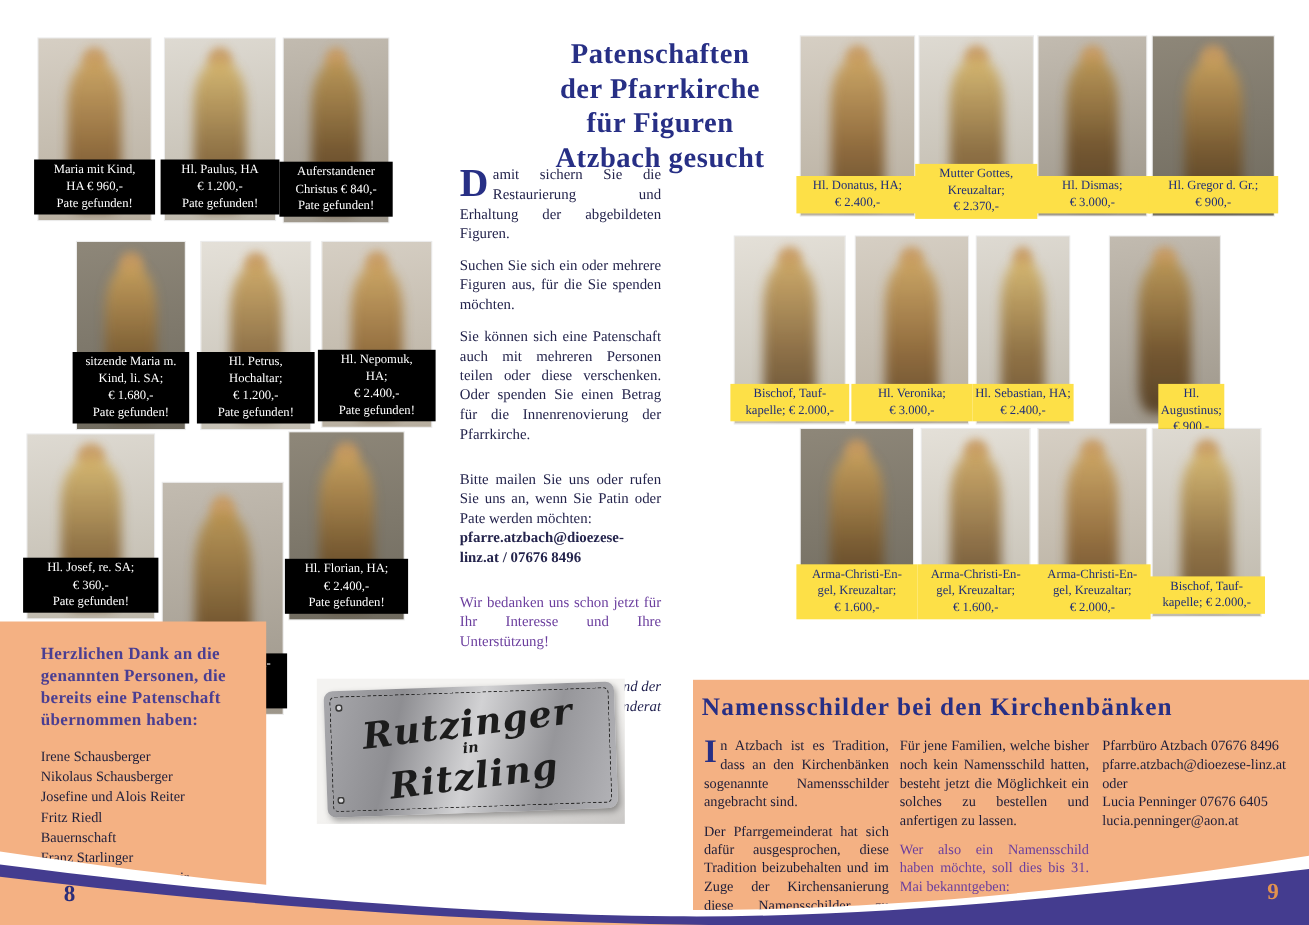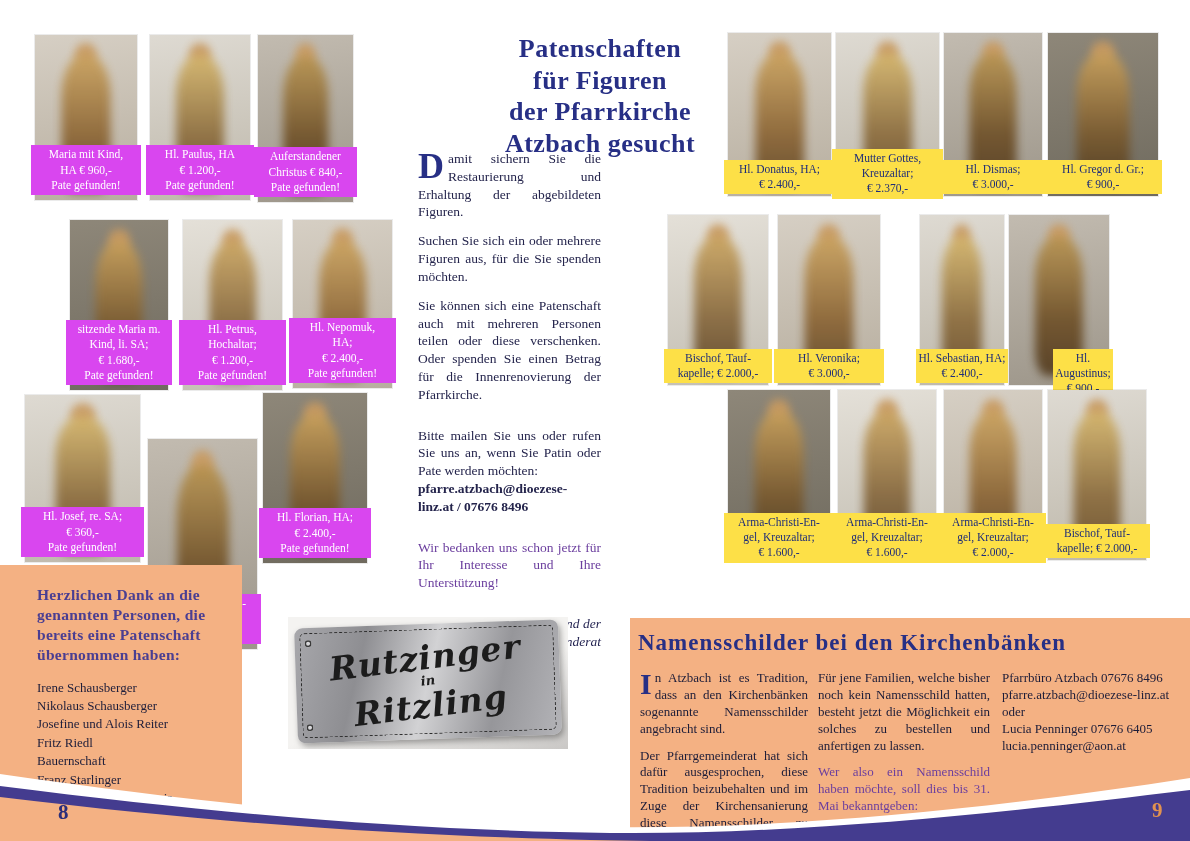--- a/index.html
+++ b/index.html
@@ -15,21 +15,21 @@
      transform:translateX(-50%);border-radius:40% 40% 25% 25%/30% 30% 18% 18%;
      filter:blur(5px);opacity:.9;}
   .v0{background:linear-gradient(170deg,#d6cfc4,#b7ae9f);} .v0::after{background:linear-gradient(180deg,#caa15c,#8a6332 60%,#5f4524);}
   .v1{background:linear-gradient(170deg,#dedad2,#beb8ab);} .v1::after{background:linear-gradient(180deg,#d4b469,#8a6a3a 60%,#6a4e2a);}
   .v2{background:linear-gradient(170deg,#c2bbb0,#9d968a);} .v2::after{background:linear-gradient(180deg,#b8934f,#6e4f26 60%,#513a1e);}
   .v3{background:linear-gradient(170deg,#8e8779,#6f6a5e);} .v3::after{background:linear-gradient(180deg,#c9a05a,#7a5a2e 60%,#4e3a20);}
   .v4{background:linear-gradient(170deg,#e4e0d8,#c3beb2);} .v4::after{background:linear-gradient(180deg,#caa45f,#84653a 60%,#5e4526);}
 
   .flabel{position:absolute;left:-4px;right:-4px;text-align:center;white-space:pre-line;
           font-size:11.5px;line-height:1.32;padding:2px 1px;}
-  .flabel.orange{background:#d946ef;color:#ffffff;}
+  .flabel.orange{background:#000000;color:#ffffff;}
   .flabel.green{background:#fde047;color:#1f2d78;}
 
   
   .title{position:absolute;left:440px;top:33px;width:320px;text-align:center;
          font-size:26px;font-weight:bold;color:#272f85;line-height:1.22;letter-spacing:.5px;}
   .intro{position:absolute;left:418px;top:150px;width:183px;font-size:13.5px;line-height:1.32;
          color:#24244c;text-align:justify;}
   .intro p{margin:0 0 11px 0;}
   .dropcap{float:left;font-size:36px;line-height:.82;font-weight:bold;color:#272f85;
            padding:2px 4px 0 0;}
@@ -166,21 +166,21 @@
       <div class="card" style="left: 668px; top: 215px; width: 100px; height: 170px;">
         <div class="photo v4"></div>
         <div class="flabel green" style="top: 134px;">Bischof, Tauf-
 kapelle; € 2.000,-</div>
       </div>
       <div class="card" style="left: 778px; top: 215px; width: 102px; height: 170px;">
         <div class="photo v0"></div>
         <div class="flabel green" style="top: 134px;">Hl. Veronika;
 € 3.000,-</div>
       </div>
-      <div class="card" style="left: 920px; top: 215px; width: 84px; height: 170px;">
+      <div class="card" style="left: 888px; top: 215px; width: 84px; height: 170px;">
         <div class="photo v1"></div>
         <div class="flabel green" style="top: 134px;">Hl. Sebastian, HA;
 € 2.400,-</div>
       </div>
       <div class="card" style="left: 1009px; top: 215px; width: 100px; height: 170px;">
         <div class="photo v2"></div>
         <div class="flabel green" style="top: 134px; margin-left: 48px;">Hl. Augustinus;
 € 900,-</div>
       </div>
       <div class="card" style="left: 728px; top: 390px; width: 102px; height: 170px;">
@@ -203,22 +203,22 @@
       </div>
       <div class="card" style="left: 1048px; top: 390px; width: 98px; height: 170px;">
         <div class="photo v1"></div>
         <div class="flabel green" style="top: 134px;">Bischof, Tauf-
 kapelle; € 2.000,-</div>
       </div>
     </div>
 
   <div class="title">
     <div>Patenschaften</div>
+    <div>der Pfarrkirche</div>
     <div>für Figuren</div>
-    <div>der Pfarrkirche</div>
     <div>Atzbach gesucht</div>
   </div>
 
   <div class="intro">
     <p><span class="dropcap">D</span><span>amit sichern Sie die Restaurierung und Erhaltung der abgebildeten Figuren.</span></p>
     <p>Suchen Sie sich ein oder mehrere Figuren aus, für die Sie spenden möchten.</p>
     <p>Sie können sich eine Patenschaft auch mit mehreren Personen teilen oder diese verschenken. Oder spenden Sie einen Betrag für die Innenrenovierung der Pfarrkirche.</p>
     <div class="gap"></div>
     <p style="margin-bottom:0;">Bitte mailen Sie uns oder rufen Sie uns an, wenn Sie Patin oder Pate werden möchten:</p>
     <p class="contact-line">pfarre.atzbach@dioezese-linz.at / 07676 8496</p>

